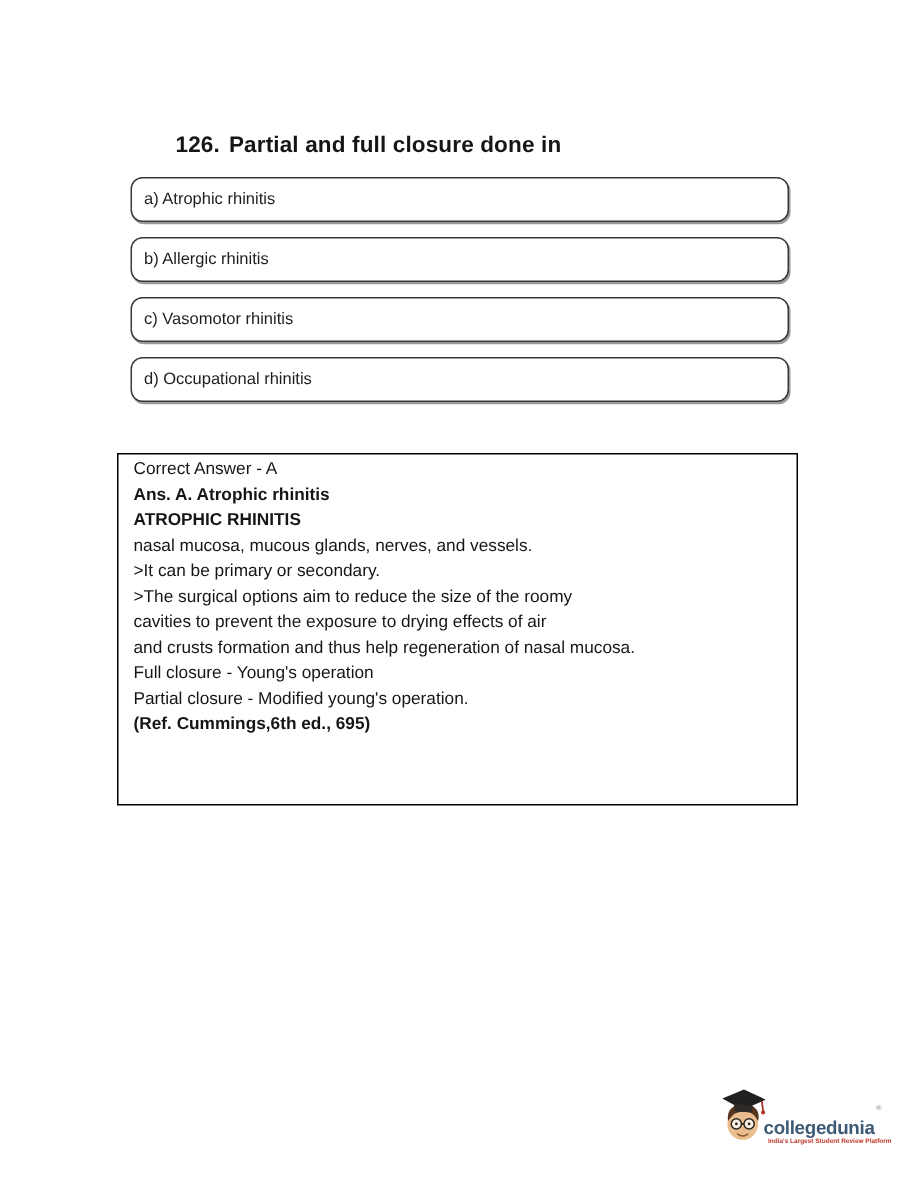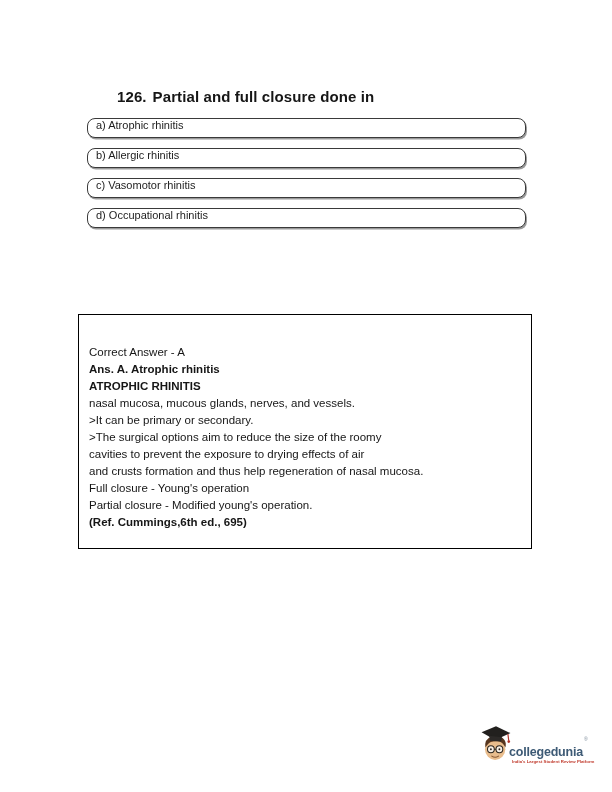--- a/index.html
+++ b/index.html
@@ -33,45 +33,45 @@
 
   
   .options {
     position: absolute;
     left: 87px;
     top: 118px;
     width: 439px;
   }
   .option {
     box-sizing: border-box;
-    height: 20px;
+    height: 30px;
     margin-bottom: 10px;
     border: 1px solid #3a3a3a;
     border-radius: 8px;
     background: #ffffff;
     box-shadow: 1px 1.5px 0 #9a9a9a;
     display: flex;
-    align-items: flex-start;
+    align-items: center;
     padding-left: 8px;
     font-size: 11px;
     color: #1d1d1d;
     cursor: pointer;
   }
 
   
   .answer-box {
     position: absolute;
     box-sizing: border-box;
     left: 78px;
-    top: 314px;
+    top: 302px;
     width: 454px;
     height: 235px;
     border: 1px solid #000000;
     background: #ffffff;
-    padding: 29px 10px 0 10px;
+    padding: 2px 10px 0 10px;
     font-size: 11.5px;
     line-height: 17px;
     color: #161616;
   }
   .answer-box .bold { font-weight: bold; }
 
   
   .logo {
     position: absolute;
     left: 479px;

